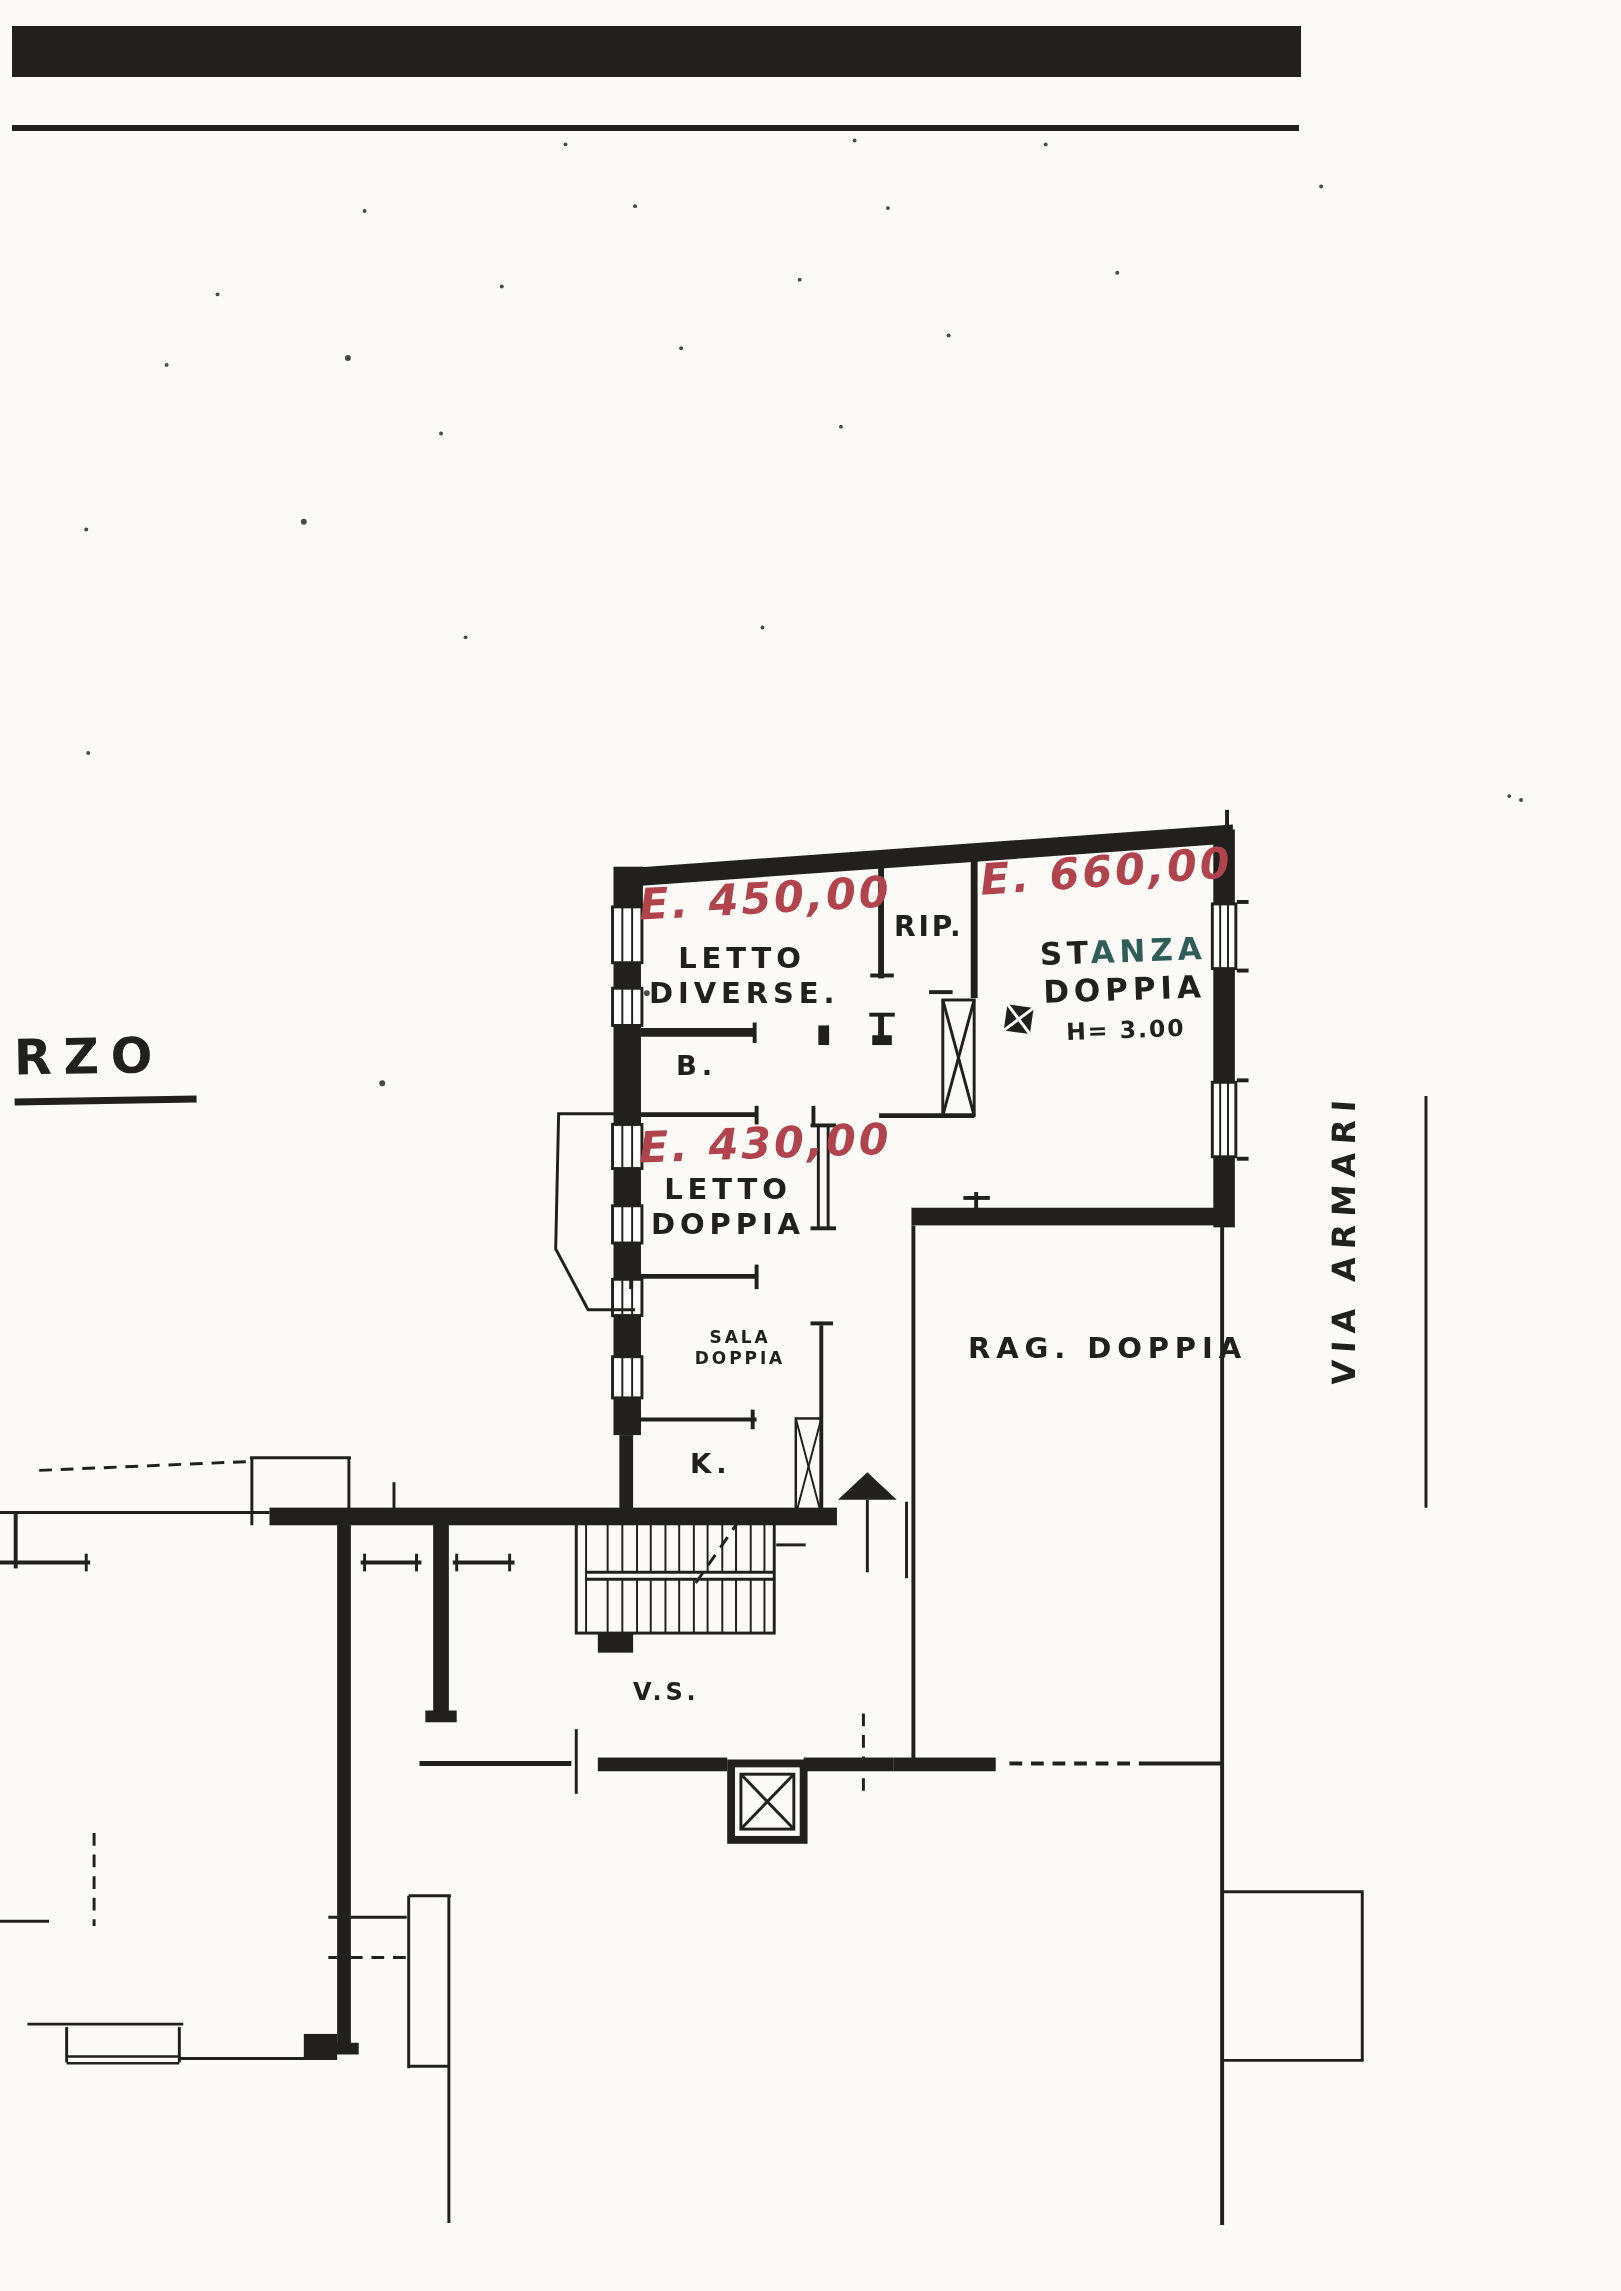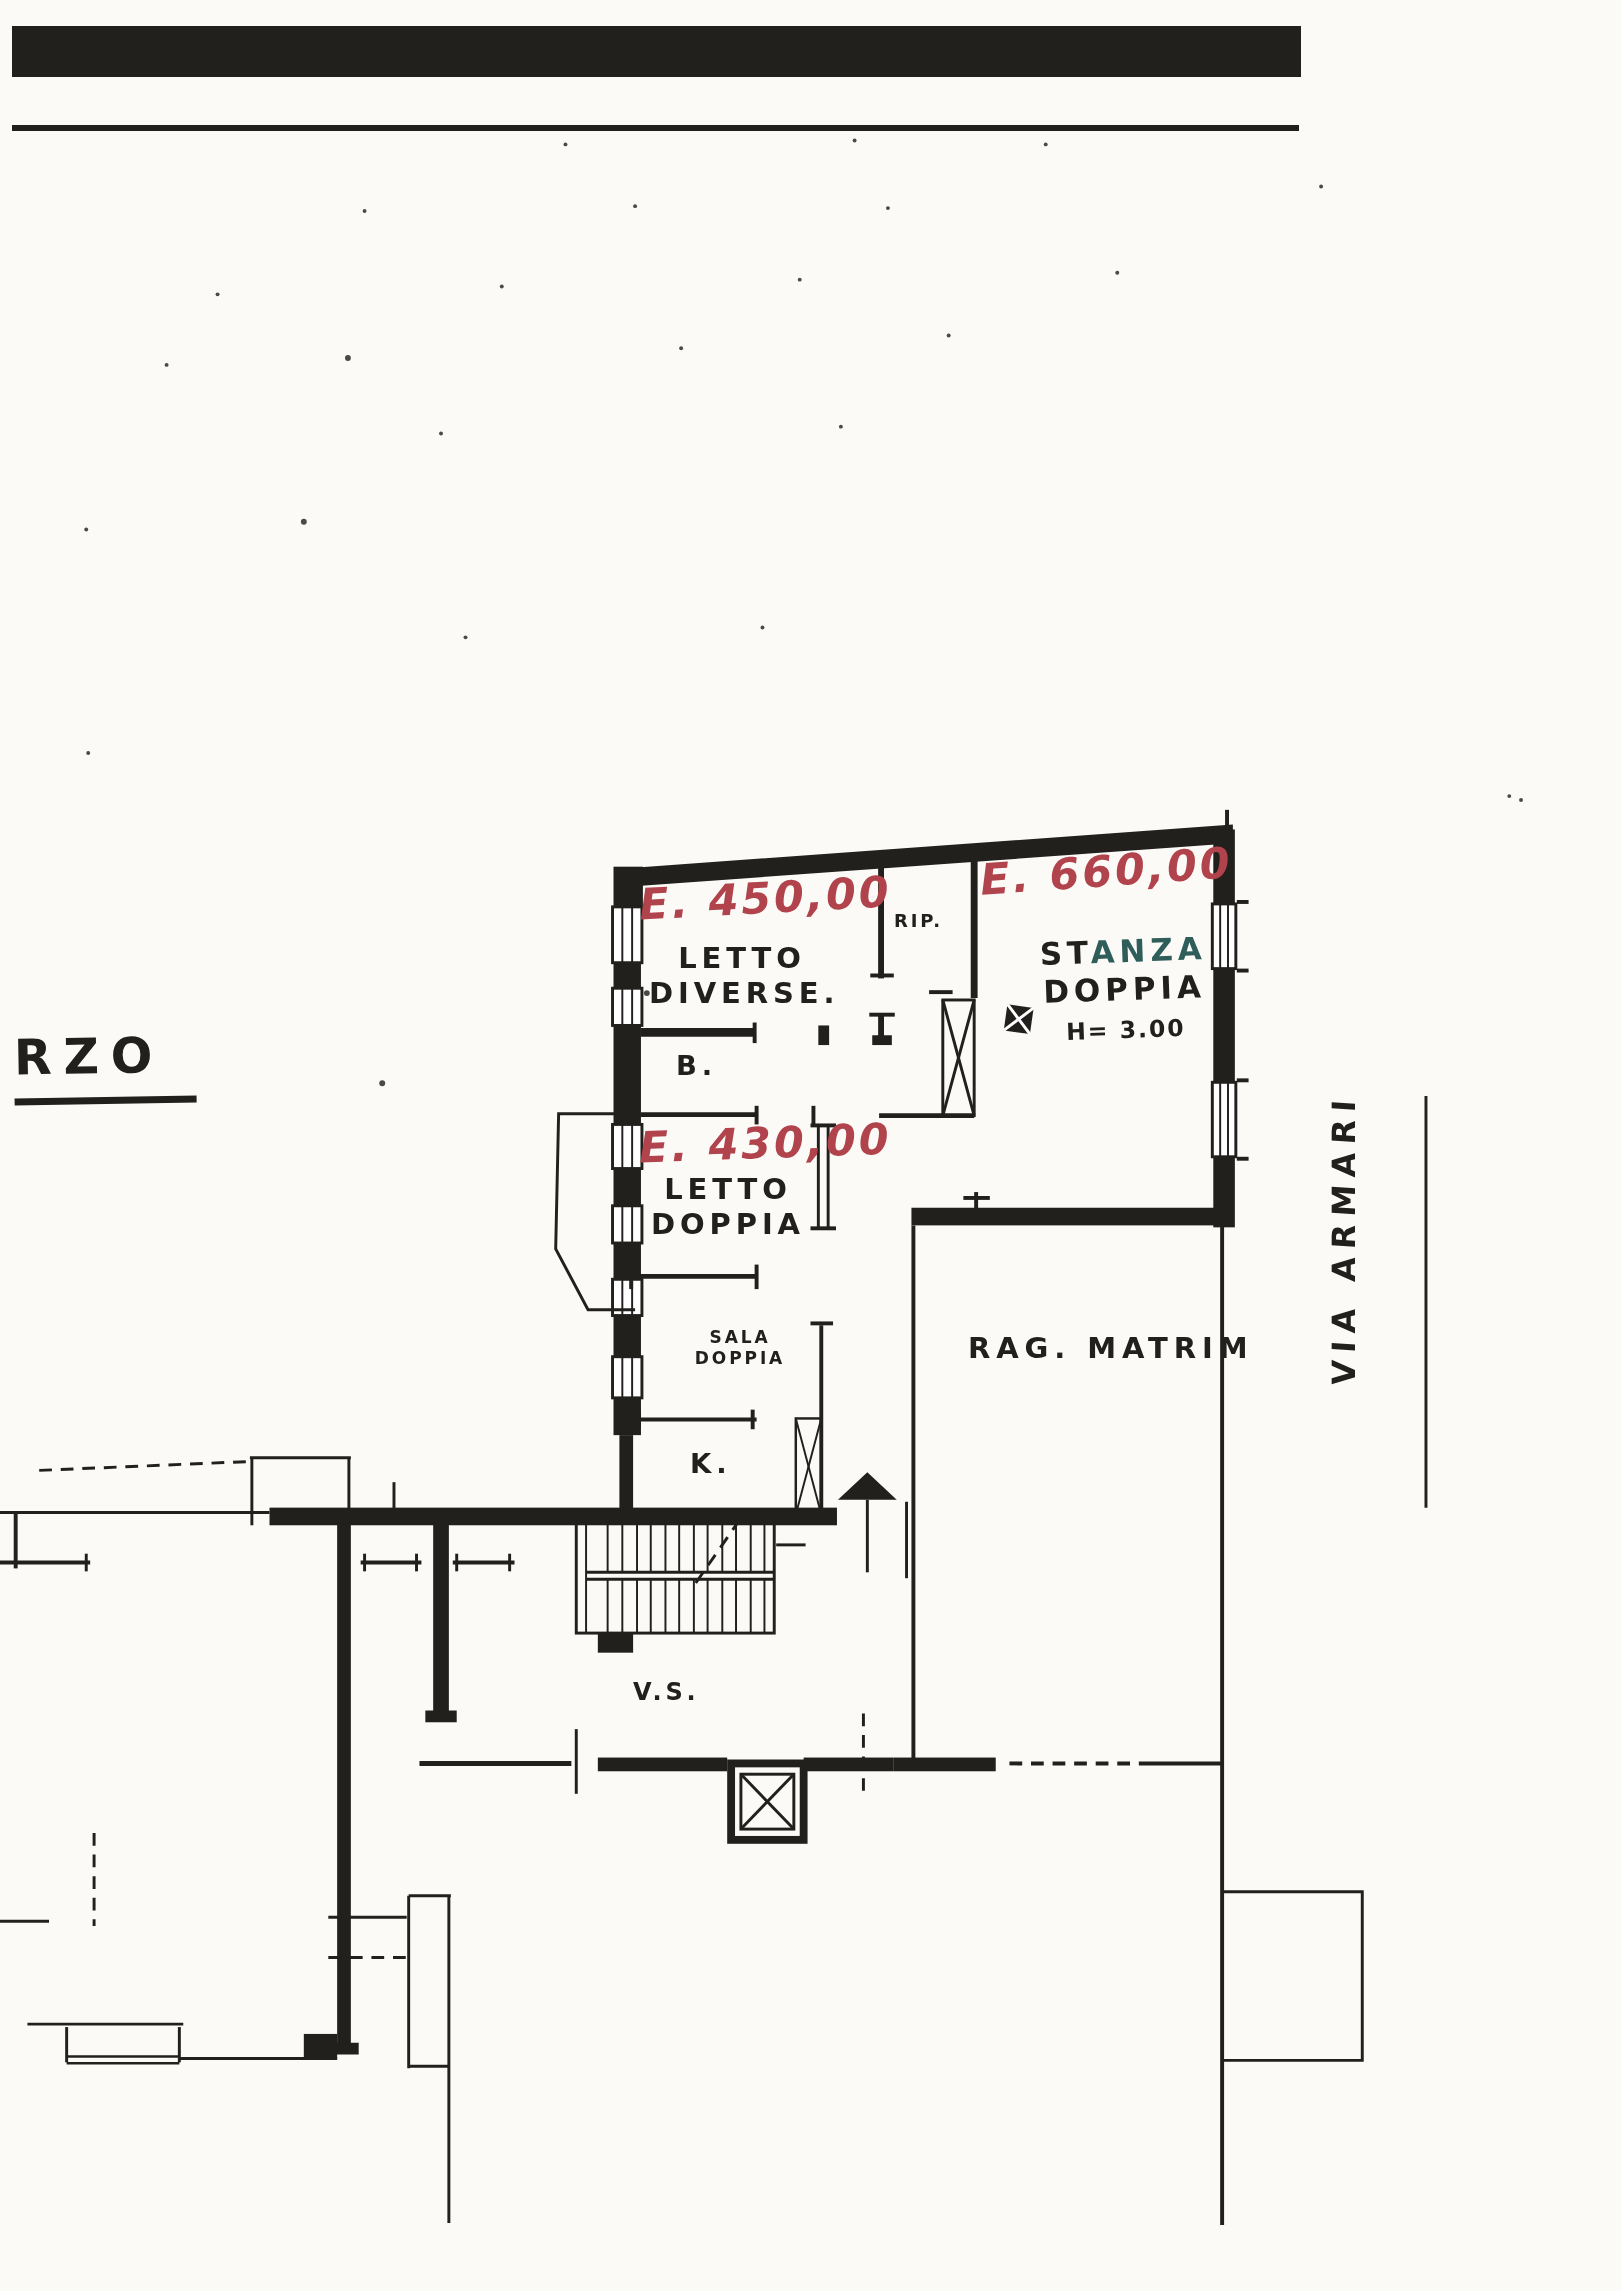--- a/index.html
+++ b/index.html
@@ -323,40 +323,40 @@
   <div class="lbl red" style="left:980px;top:845px;transform:rotate(-4deg)">E. 660,00</div>
   <div class="lbl red" style="left:639px;top:1117px;transform:rotate(-2deg)">E. 430,00</div>
 
   <div class="lbl hand center" style="left:649px;top:941px;width:186px;font-size:29px">
     <span>LETTO</span><br>
     <span>DIVERSE.</span>
   </div>
 
   <div class="lbl hand" style="left:676px;top:1049px;font-size:27.4px">B.</div>
 
-  <div class="lbl hand" style="left:894px;top:910px;font-size:18px;letter-spacing:2.9px">RIP.</div>
+  <div class="lbl hand" style="left:894px;top:910px;font-size:28px;letter-spacing:2.9px">RIP.</div>
 
   <div class="lbl hand center" style="left:1034px;top:933px;width:181px;font-size:31px;transform:rotate(-2deg)">
     <span>ST</span><span class="teal">ANZA</span><br>
     <span>DOPPIA</span><br>
     <span style="font-size:23.5px;letter-spacing:2px">H= 3.00</span>
   </div>
 
   <div class="lbl hand center" style="left:642px;top:1172px;width:172px;font-size:29px">
     <span>LETTO</span><br>
     <span>DOPPIA</span>
   </div>
 
   <div class="lbl hand center" style="left:682px;top:1327px;width:116px;font-size:17px;letter-spacing:2.9px">
     <span>SALA</span><br>
     <span>DOPPIA</span>
   </div>
 
   <div class="lbl hand" style="left:690px;top:1447px;font-size:27.4px">K.</div>
 
-  <div class="lbl hand" style="left:968px;top:1331px;font-size:29px;letter-spacing:5.9px">RAG. MATRIM</div>
+  <div class="lbl hand" style="left:968px;top:1331px;font-size:29px;letter-spacing:5.9px">RAG. DOPPIA</div>
 
   <div class="lbl hand" style="left:633px;top:1678px;font-size:24px;letter-spacing:3.9px">V.S.</div>
 
   <div class="lbl via" style="left:1325px;top:1384px">VIA ARMARI</div>
 
 </div>
 
 
 </body></html>

